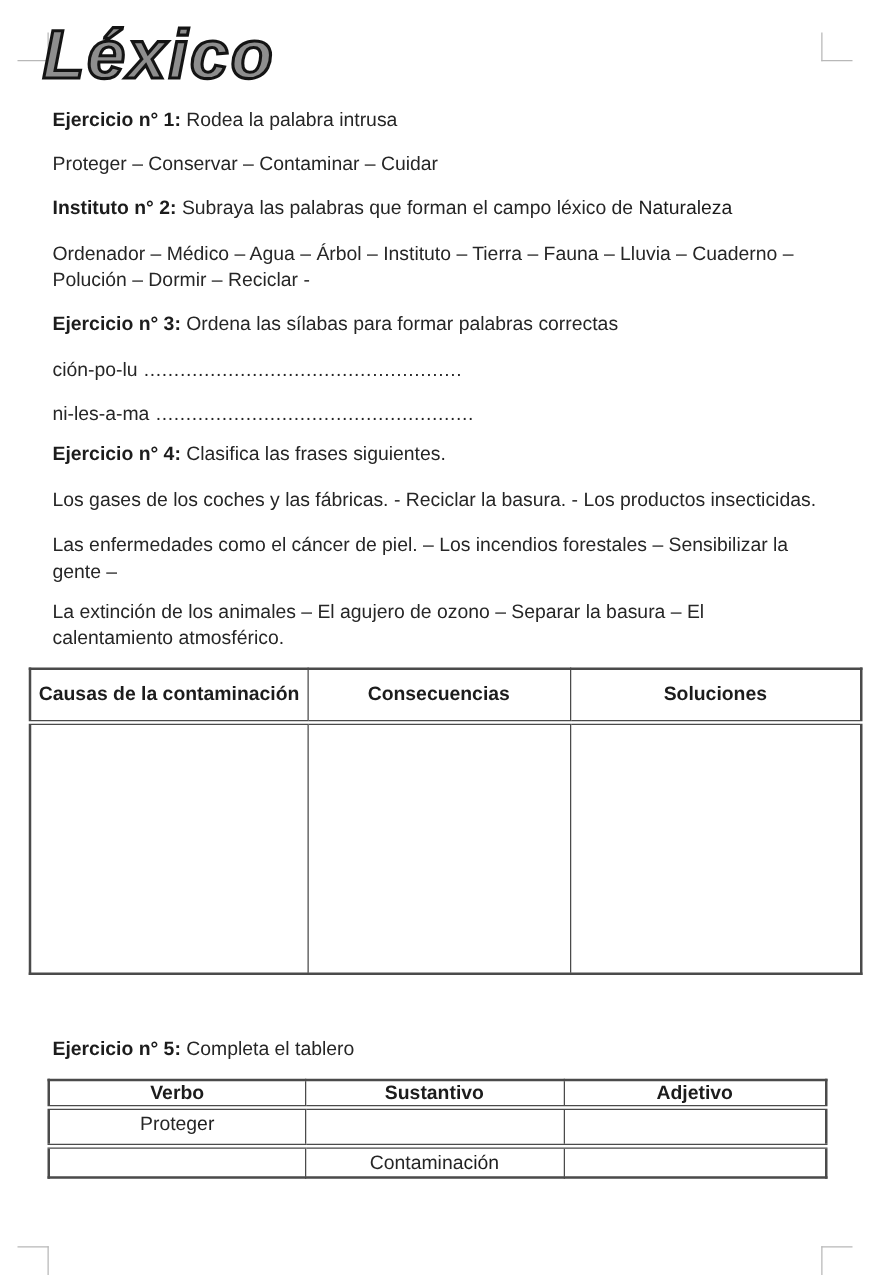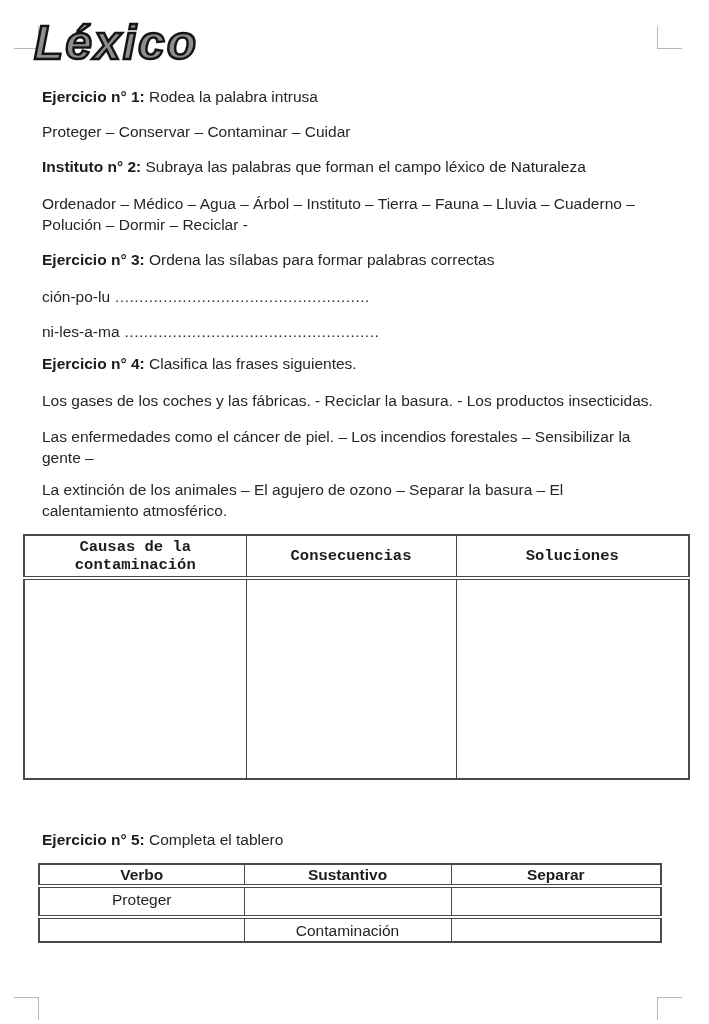--- a/index.html
+++ b/index.html
@@ -12,21 +12,21 @@
   
   .corner { position:absolute; width:24px; height:22px; }
   .corner.tl { left:14px;  top:26px;  border-right:1px solid #b8b8b8; border-bottom:1px solid #b8b8b8; }
   .corner.tr { left:657px; top:26px;  border-left:1px solid #b8b8b8;  border-bottom:1px solid #b8b8b8; }
   .corner.bl { left:14px;  top:997px; border-right:1px solid #b8b8b8; border-top:1px solid #b8b8b8; }
   .corner.br { left:657px; top:997px; border-left:1px solid #b8b8b8;  border-top:1px solid #b8b8b8; }
 
   .content { position:absolute; left:42px; top:0; width:620px; }
 
   .title {
-    margin:0 0 0 -8px; font-size:48px; line-height:86px;
+    margin:0 0 0 -8px; font-size:55px; line-height:86px;
     font-weight:bold; font-style:italic; letter-spacing:2px;
     color:#8e8e8e; -webkit-text-stroke:2.5px #141414;
     white-space:nowrap;
   }
 
   p { margin:0; }
   .lbl { font-weight:bold; color:#1c1c1c; }
   .bold { font-weight:normal; color:#1c1c1c; }
   .dots { letter-spacing:0.5px; margin-left:5px; }
 
@@ -40,21 +40,20 @@
   .p-ej4   { margin-top:11px; }
   .p-phr1  { margin-top:16px; }
   .p-phr2  { margin-top:15px; }
   .p-phr3  { margin-top:11px; }
   .p-ej5   { margin-top:49px; }
 
   table { border-collapse:collapse; table-layout:fixed; }
   .table1 {
     margin:13px 0 0 -19px; width:665px;
     border:2px solid #4a4a4a;
-    font-family:Liberation Mono, monospace;
   }
   .table1 th, .table1 td {
     border:1px solid #4a4a4a; text-align:center; padding:0;
   }
   .table1 thead th {
     font-weight:bold; color:#1c1c1c; height:36px; line-height:18px;
     vertical-align:middle; padding:2px 4px;
     border-bottom:4px double #4a4a4a;
   }
   .table1 tbody td { height:198px; vertical-align:top; }
@@ -141,21 +140,21 @@
     <table class="table2">
       <colgroup>
           <col style="width:205px">
           <col style="width:207px">
           <col style="width:210px">
         </colgroup>
       <thead>
         <tr>
           <th>Verbo</th>
           <th>Sustantivo</th>
-          <th>Separar</th>
+          <th>Adjetivo</th>
         </tr>
       </thead>
       <tbody>
         <tr class="row1">
           <td><span>Proteg</span><span class="bold">er</span></td>
           <td><span></span></td>
           <td><span></span></td>
         </tr>
         <tr class="row2">
           <td><span></span></td>

